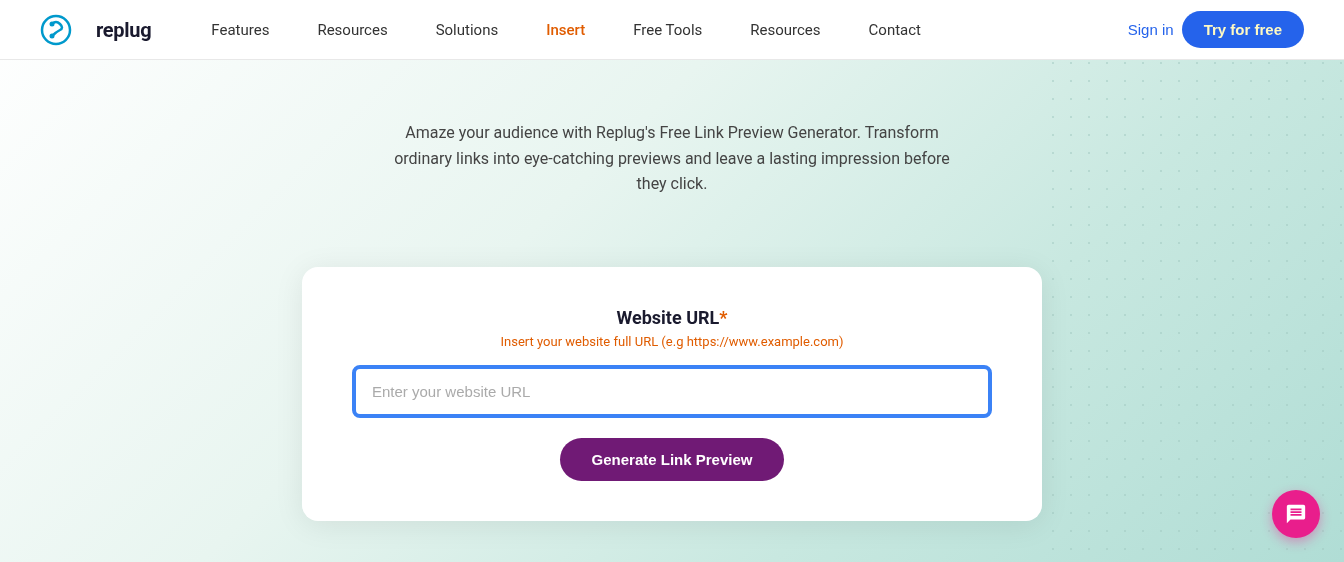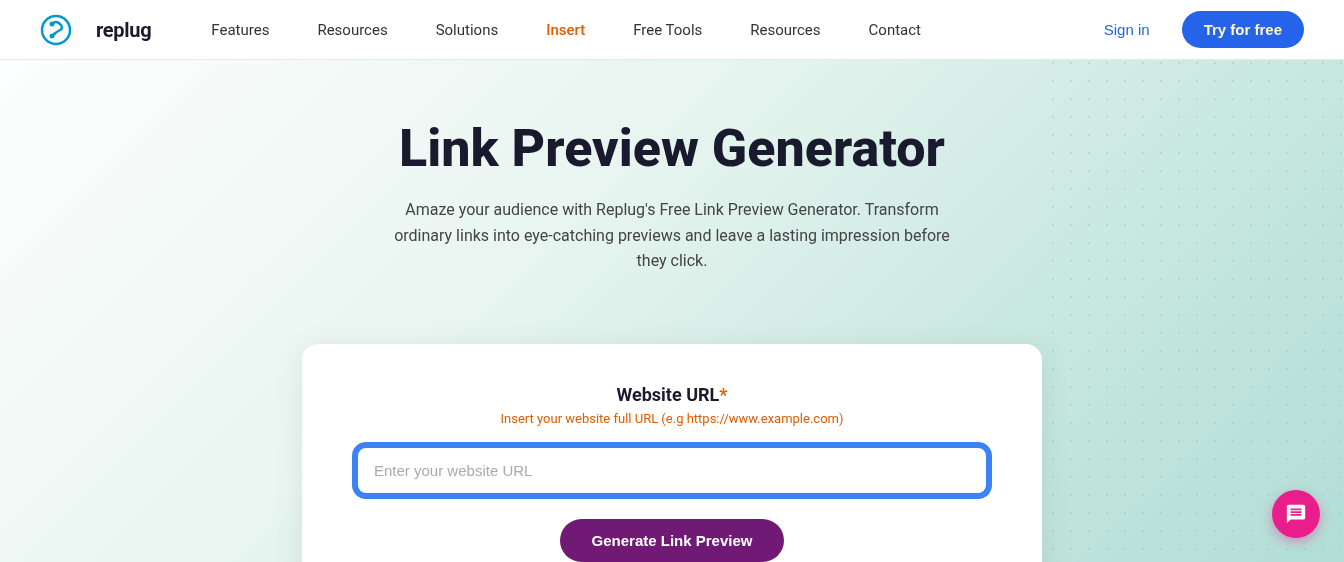--- a/index.html
+++ b/index.html
@@ -80,21 +80,21 @@
     }
 
     .nav-link.active {
       color: #e05c00;
       font-weight: 500;
     }
 
     .nav-actions {
       display: flex;
       align-items: center;
-      gap: 32px;
+      gap: 8px;
     }
 
     .sign-in-btn {
       font-size: 15px;
       color: #2563eb;
       background: none;
       border: none;
       cursor: pointer;
       font-weight: 500;
     }
@@ -160,22 +160,22 @@
 
     .card-hint {
       text-align: center;
       font-size: 13px;
       color: #e05c00;
       margin-bottom: 16px;
     }
 
     .url-input {
       width: 100%;
-      border: 6px solid #3b82f6;
-      border-radius: 14px;
+      border: 4px solid #3b82f6;
+      border-radius: 8px;
       padding: 14px 16px;
       font-size: 15px;
       color: #888;
       outline: none;
       margin-bottom: 20px;
     }
 
     .url-input::placeholder {
       color: #aaa;
     }
@@ -243,21 +243,20 @@
       <a class="nav-link">Contact</a>
     </div>
 
     <div class="nav-actions">
       <button class="sign-in-btn">Sign in</button>
       <button class="try-free-btn">Try for free</button>
     </div>
   </nav>
 
   <section class="hero">
-    <h1 class="hero-title">Link Preview Generator</h1>
     <p class="hero-subtitle">Amaze your audience with Replug's Free Link Preview Generator. Transform ordinary links into eye-catching previews and leave a lasting impression before they click.</p>
   </section>
 
   <div class="card">
     <div class="card-label">
       <span>Website URL</span><span class="required">*</span>
     </div>
     <div class="card-hint">Insert your website full URL (e.g https://www.example.com)</div>
     <input class="url-input" type="text" placeholder="Enter your website URL" style="">
     <button class="generate-btn">Generate Link Preview</button>

